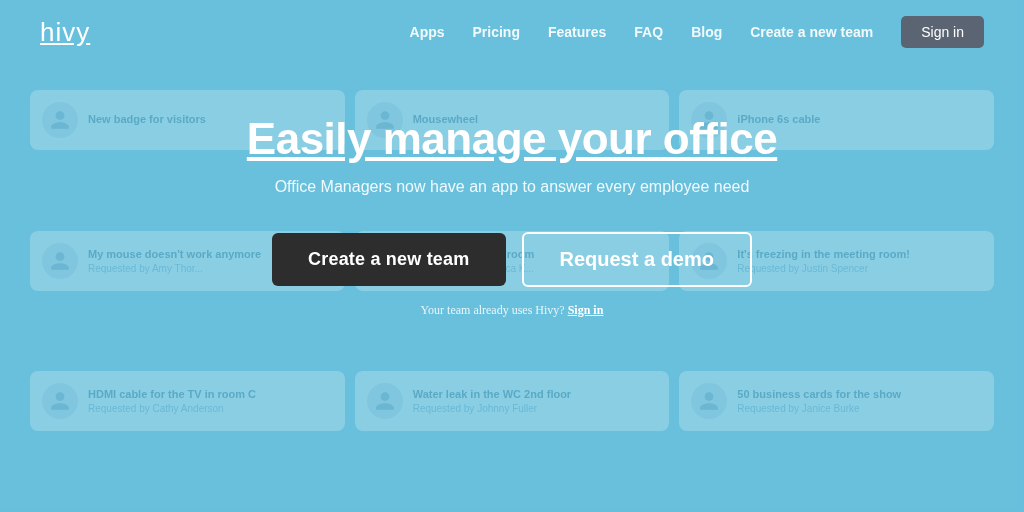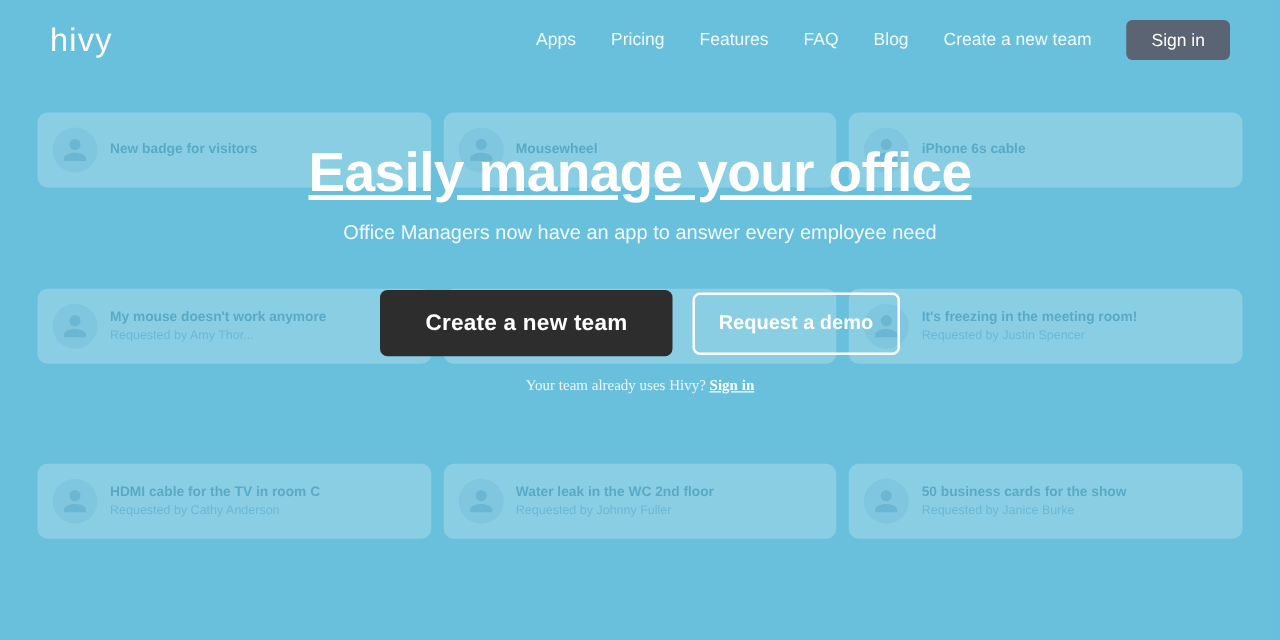--- a/index.html
+++ b/index.html
@@ -94,34 +94,35 @@
       font-size: 26px;
       font-weight: 300;
       color: white;
       letter-spacing: 1px;
       margin-right: auto;
       font-style: italic;
     }
 
     .logo span {
       font-style: normal;
+      text-decoration: underline;
     }
 
     .nav-links {
       display: flex;
       align-items: center;
       gap: 28px;
       list-style: none;
     }
 
     .nav-links a {
       color: rgba(255,255,255,0.9);
       text-decoration: none;
       font-size: 14px;
-      font-weight: 400;
+      font-weight: 700;
     }
 
     .nav-signin-btn {
       background: #5a6472;
       color: white;
       border: none;
       border-radius: 5px;
       padding: 8px 20px;
       font-size: 14px;
       cursor: pointer;
@@ -178,22 +179,22 @@
       font-weight: 600;
       cursor: pointer;
       letter-spacing: 0.2px;
     }
 
     .btn-demo {
       background: transparent;
       color: white;
       border: 2px solid white;
       border-radius: 6px;
-      padding: 14px 19px;
-      font-size: 16px;
+      padding: 14px 36px;
+      font-size: 20px;
       font-weight: 600;
       cursor: pointer;
     }
 
     .already-uses {
       font-size: 12px;
       color: rgba(255,255,255,0.85);
       text-align: center;
       font-family: Liberation Serif, serif;
     }

